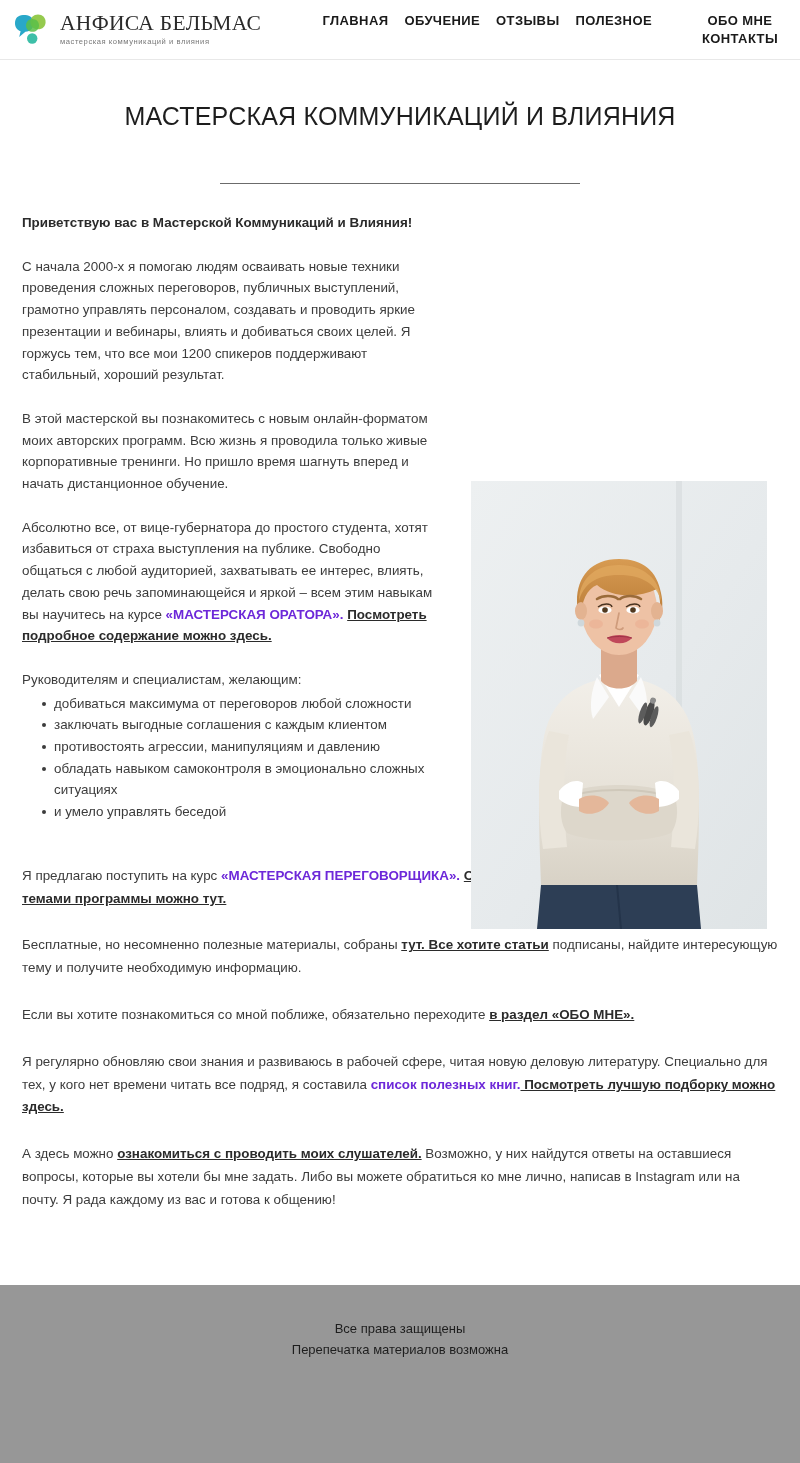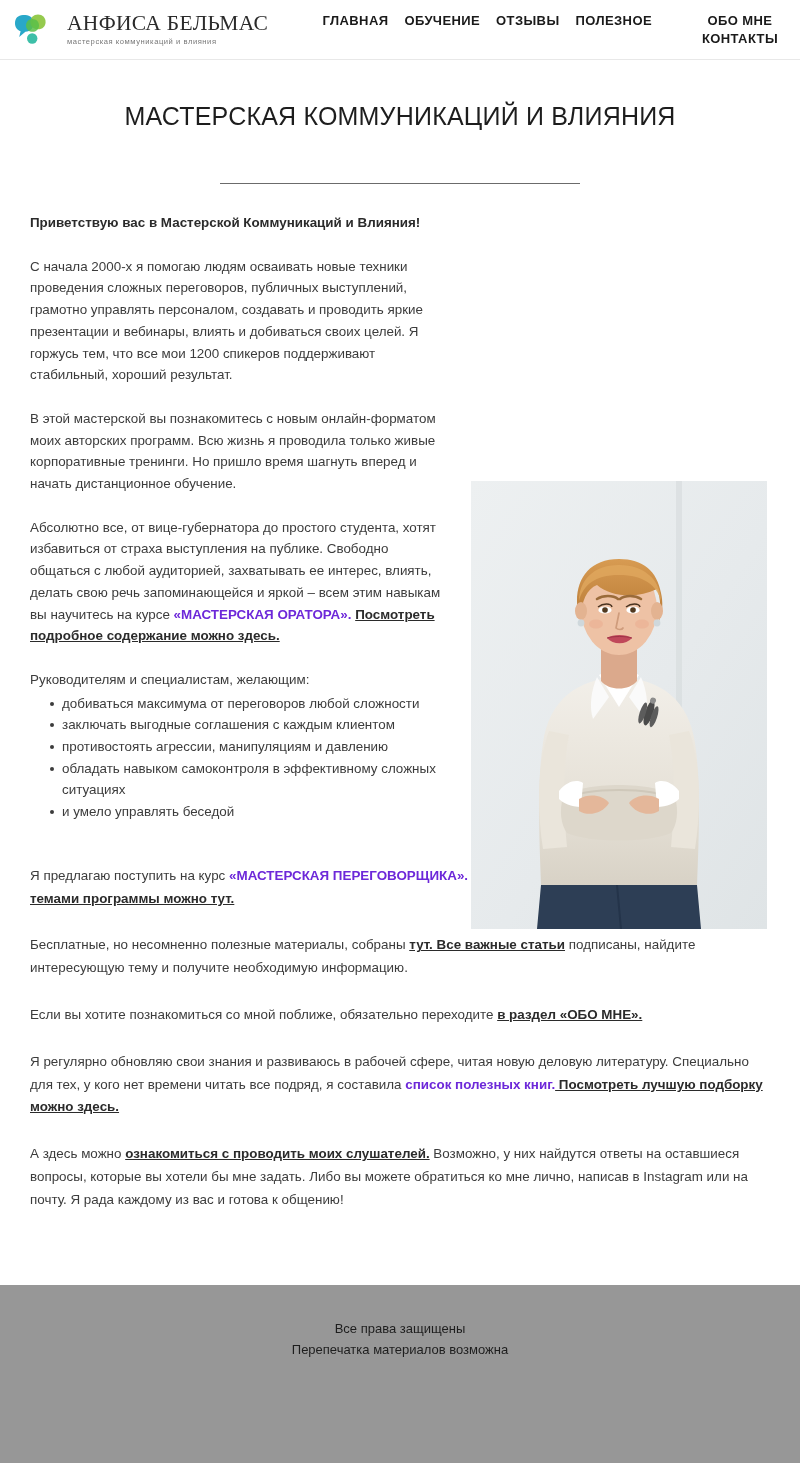--- a/index.html
+++ b/index.html
@@ -18,21 +18,21 @@
     background: #ffffff;
     border-bottom: 1px solid #e8e8e8;
     display: flex;
     align-items: center;
     padding: 0 14px 0 14px;
     position: relative;
   }
   .brand {
     display: flex;
     align-items: center;
-    gap: 11px;
+    gap: 4px;
     flex: 0 0 auto;
     text-decoration: none;
   }
   .brand-mark { width: 42px; height: 34px; flex: 0 0 auto; }
   .brand-words { display: flex; flex-direction: column; line-height: 1; }
   .brand-name {
     font-size: 21.5px;
     letter-spacing: 0.3px;
     color: #2b2b2b;
     font-weight: 400;
@@ -81,21 +81,21 @@
     font-family: "Liberation Sans", sans-serif;
   }
   .title-rule {
     width: 360px;
     height: 1px;
     background: #6b6b6b;
     margin: 52px auto 0 auto;
   }
 
   
-  .content { padding: 0 30px; position: relative; }
+  .content { padding: 0 22px; position: relative; }
 
   .intro-wrap { padding-top: 28px; }
   .narrow-col { width: 420px; }
 
   p.body-text {
     font-size: 13.4px;
     line-height: 1.62;
     color: #3c3c3c;
     margin: 0 0 22px 0;
   }
@@ -285,32 +285,32 @@
     <p class="body-text">В этой мастерской вы познакомитесь с новым онлайн-форматом моих авторских программ. Всю жизнь я проводила только живые корпоративные тренинги. Но пришло время шагнуть вперед и начать дистанционное обучение.</p>
     <p class="body-text">
       <span>Абсолютно все, от вице-губернатора до простого студента, хотят избавиться от страха выступления на публике. Свободно общаться с любой аудиторией, захватывать ее интерес, влиять, делать свою речь запоминающейся и яркой – всем этим навыкам вы научитесь на курсе </span><span class="nolink-bold">«МАСТЕРСКАЯ ОРАТОРА».</span>&nbsp;<a class="u-link">Посмотреть подробное содержание можно здесь.</a>
     </p>
 
     <p class="body-text" style="margin-bottom:0">Руководителям и специалистам, желающим:</p>
     <ul class="bullets">
       <li>добиваться максимума от переговоров любой сложности</li>
       <li>заключать выгодные соглашения с каждым клиентом</li>
       <li>противостоять агрессии, манипуляциям и давлению</li>
-      <li>обладать навыком самоконтроля в эффективному сложных ситуациях</li>
+      <li>обладать навыком самоконтроля в эмоционально сложных ситуациях</li>
       <li>и умело управлять беседой</li>
     </ul>
   </section>
 
   <section class="wide-block">
     <p class="body-text">
       <span>Я предлагаю поступить на курс </span><span class="nolink-bold">«МАСТЕРСКАЯ ПЕРЕГОВОРЩИКА».</span>&nbsp;<a class="u-link">Ознакомиться с описанием и основными темами программы можно тут.</a>
     </p>
 
     <p class="body-text">
-      <span>Бесплатные, но несомненно полезные материалы, собраны </span><a class="u-link">тут. Все важные статьи</a><span> подписаны, найдите интересующую тему и получите необходимую информацию.</span>
+      <span>Бесплатные, но несомненно полезные материалы, собраны </span><a class="u-link">тут. Все хотите статьи</a><span> подписаны, найдите интересующую тему и получите необходимую информацию.</span>
     </p>
 
     <p class="body-text">
       <span>Если вы хотите познакомиться со мной поближе, обязательно переходите </span><a class="u-link">в раздел «ОБО МНЕ».</a>
     </p>
 
     <p class="body-text">
       <span>Я регулярно обновляю свои знания и развиваюсь в рабочей сфере, читая новую деловую литературу. Специально для тех, у кого нет времени читать все подряд, я составила </span><span class="nolink-bold">список полезных книг.</span><a class="u-link"> Посмотреть лучшую подборку можно здесь.</a>
     </p>
 

